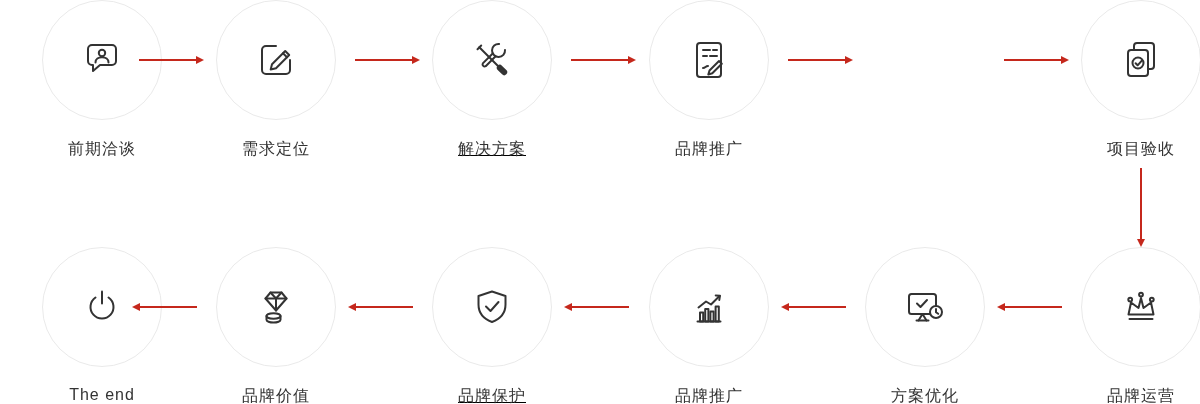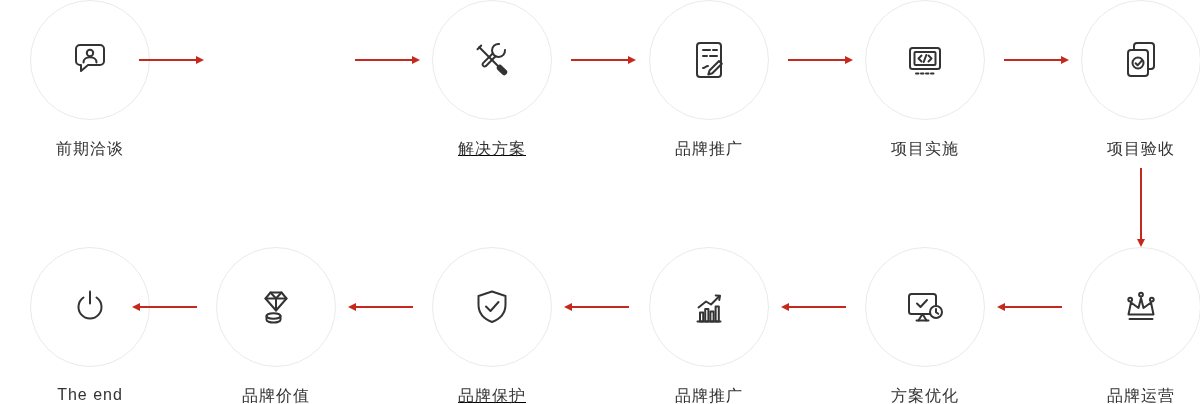--- a/index.html
+++ b/index.html
@@ -1,21 +1,21 @@
 <!DOCTYPE html>
 <html style="--background: #ffffff; --circle-border: #eaeaea; --icon-color: #333333; --label-color: #333333; --arrow-color: #c5281c;"><head>
 <meta charset="utf-8">
 <style>
   html,body{margin:0;padding:0;background:#fff;}
   body{font-family:"Liberation Sans","DejaVu Sans",sans-serif;}
   .stage{position:relative;width:1200px;height:404px;background:var(--background,#fff);overflow:hidden;}
   .node{position:absolute;width:120px;text-align:center;}
   .row1{top:0;}
   .row2{top:247px;}
-  .c0{left:5px;padding-left:25px;}.c1{left:216px;}.c2{left:432px;text-decoration:underline;}.c3{left:649px;}.c4{left:865px;}.c5{left:1081px;}
+  .c0{left:17px;padding-left:25px;}.c1{left:216px;}.c2{left:432px;text-decoration:underline;}.c3{left:649px;}.c4{left:865px;}.c5{left:1081px;}
   .circle{width:118px;height:118px;border:1px solid var(--circle-border,#eaeaea);border-radius:50%;
           background:#fff;display:flex;align-items:center;justify-content:center;box-sizing:content-box;}
   .circle svg{width:48px;height:48px;display:block;}
   .ic{stroke:var(--icon-color,#333);stroke-width:2;fill:none;stroke-linecap:round;stroke-linejoin:round;}
   .ic .fw{fill:#fff;}
   .ic .thick{stroke-width:6;}
   .label{margin-top:19px;font-size:16px;color:var(--label-color,#333);letter-spacing:1px;white-space:nowrap;}
   .arrow{position:absolute;background:var(--arrow-color,#c5281c);}
   .h{width:58px;height:2px;}
   .h::after{content:"";position:absolute;top:-3px;width:0;height:0;border-top:4px solid transparent;border-bottom:4px solid transparent;}
@@ -37,20 +37,30 @@
     <div class="circle">
       <svg viewBox="0 0 48 48" class="ic">
         <path d="M14 9 h20 a4 4 0 0 1 4 4 v12 a4 4 0 0 1 -4 4 H22 l-7 6 v-6 h-1 a4 4 0 0 1 -4 -4 V13 a4 4 0 0 1 4 -4 z"></path>
         <circle cx="24" cy="17" r="3.2"></circle>
         <path d="M17.5 26.5 c0 -3.4 2.9 -5.2 6.5 -5.2 s6.5 1.8 6.5 5.2"></path>
       </svg>
     </div>
     <div class="label">前期洽谈</div>
   </div>
 
+  <div class="node row1 c1">
+    <div class="circle">
+      <svg viewBox="0 0 48 48" class="ic">
+        <path d="M38 24 v10 a4 4 0 0 1 -4 4 H14 a4 4 0 0 1 -4 -4 V14 a4 4 0 0 1 4 -4 h10"></path>
+        <path d="M20 28.2 L33.2 15 l4 4 L24 32.2 l-5.3 1.3 1.3 -5.3 z"></path>
+        <path d="M31 17.2 l4 4"></path>
+      </svg>
+    </div>
+    <div class="label">需求定位</div>
+  </div>
 
   <div class="node row1 c2">
     <div class="circle">
       <svg viewBox="0 0 48 48" class="ic">
         <path d="M31.1 8 A6.5 6.5 0 1 0 37 13.9"></path>
         <path d="M27.6 20.3 L17.7 30.2 A2.1 2.1 0 0 1 14.8 27.4 L24.7 17.5"></path>
         <path d="M9.5 13.2 L13.2 9.5"></path>
         <path d="M11.3 11.3 L30 30"></path>
         <path class="thick" d="M31.8 31.8 L36.2 36.2"></path>
       </svg>
@@ -64,33 +74,20 @@
         <path d="M15 7 h18 a3 3 0 0 1 3 3 v28 a3 3 0 0 1 -3 3 H15 a3 3 0 0 1 -3 -3 V10 a3 3 0 0 1 3 -3 z"></path>
         <path d="M18 14 h7 M28 14 h4"></path>
         <path d="M18 20 h4 M25 20 h7"></path>
         <path d="M18 32 c2.5 0 2.5 -2 5 -2"></path>
         <path d="M24.5 34.5 l9.5 -9.5 2.8 2.8 -9.5 9.5 -4 1.2 z"></path>
       </svg>
     </div>
     <div class="label">品牌推广</div>
   </div>
 
-  <div class="node row1 c4">
-    <div class="circle">
-      <svg viewBox="0 0 48 48" class="ic">
-        <rect x="9" y="12" width="30" height="21" rx="2.5"></rect>
-        <rect x="13.5" y="16" width="21" height="13" rx="1"></rect>
-        <path d="M20.5 19.5 L17.5 22.5 l3 3"></path>
-        <path d="M27.5 19.5 l3 3 -3 3"></path>
-        <path d="M25.3 19 l-2.6 7"></path>
-        <path d="M15 37.5 h2.5 M20 37.5 h2.5 M25 37.5 h2.5 M30 37.5 h2.5"></path>
-      </svg>
-    </div>
-    <div class="label">项目实施</div>
-  </div>
 
   <div class="node row2 c0">
     <div class="circle">
       <svg viewBox="0 0 48 48" class="ic">
         <path d="M17.5 14.5 a11.5 11.5 0 1 0 13 0"></path>
         <path d="M24 8.5 V20.5"></path>
       </svg>
     </div>
     <div class="label">The end</div>
   </div>

